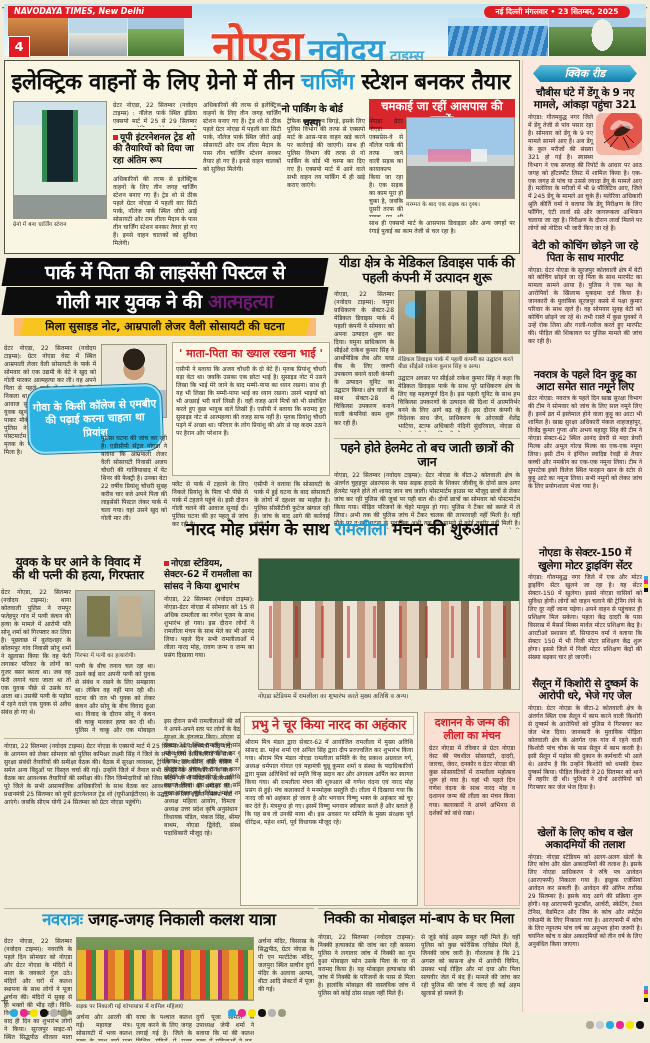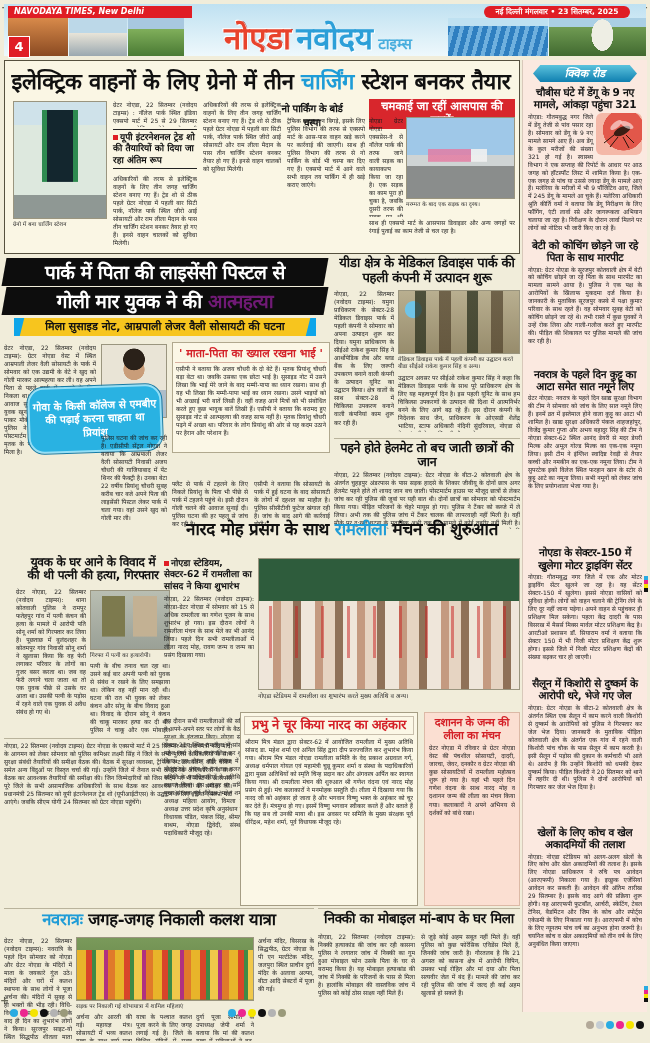--- a/index.html
+++ b/index.html
@@ -7,21 +7,21 @@
         font-family:"DejaVu Sans",sans-serif;overflow:hidden;}
   .abs{position:absolute;}
   .bt{font-size:6px;line-height:1.34;text-align:justify;color:#1d1d1d;overflow:hidden;}
   .cap{font-size:5.8px;color:#2b2b2b;overflow:hidden;line-height:1.2;}
   .hd{font-weight:bold;color:#101010;letter-spacing:-0.3px;}
   .ph{position:absolute;border:1px solid #9a957f;box-sizing:border-box;}
   
   #mast{left:4px;top:4px;width:642px;height:52px;background:linear-gradient(#bfe1f1,#eef8fc);}
   .mast-red{background:#e01d25;color:#fff;font-weight:bold;font-style:italic;}
   #mast-title{left:178px;top:12px;width:272px;height:40px;text-align:center;white-space:nowrap;}
-  .t1{font-size:31px;font-weight:bold;color:#e8432c;text-shadow:1px 1px 0 #fff,-1px -1px 0 #fff,1px 0 0 #a33;}
+  .t1{font-size:42px;font-weight:bold;color:#e8432c;text-shadow:1px 1px 0 #fff,-1px -1px 0 #fff,1px 0 0 #a33;}
   .t2{font-size:31px;font-weight:bold;color:#2c9fd8;text-shadow:1px 1px 0 #fff;}
   .t3{font-size:15px;font-weight:bold;color:#49aede;}
   .mtile{position:absolute;top:0;height:38px;}
   
   #lead{left:4px;top:60px;width:516px;height:194px;background:#faf6e4;border:1.5px solid #55503e;box-sizing:border-box;}
   #lead-h{left:6px;top:4px;width:500px;text-align:center;font-size:22px;}
   .subbox{border-top:1.5px solid #222;border-bottom:1.5px solid #222;font-weight:bold;font-size:9px;line-height:1.25;padding:2px 0;color:#111;}
   .redsq{display:inline-block;width:5px;height:5px;background:#e01d25;margin-right:2px;}
   .sidehead{background:#d8262c;color:#fff;font-weight:bold;font-size:11.5px;text-align:center;line-height:1.2;padding:1px 0;}
   
@@ -30,21 +30,21 @@
      font-weight:bold;font-style:italic;font-size:11px;
      background:linear-gradient(#5cc3dd,#0f7fb0);
      clip-path:polygon(7% 0,93% 0,100% 50%,93% 100%,7% 100%,0 50%);}
   .qr-h{font-weight:bold;font-size:10.5px;line-height:1.18;text-align:center;color:#141414;margin:4px 4px 2px;letter-spacing:-0.3px;}
   .qr-b{font-size:6px;line-height:1.33;text-align:justify;color:#222;margin:0 5px;overflow:hidden;}
   
   .band{position:absolute;left:0;width:322px;height:28px;}
   .band-bg{position:absolute;inset:0;background:#0d0d0d;transform:skewX(-10deg);}
   .band-tx{position:relative;display:block;text-align:center;font-weight:bold;font-size:19px;color:#fff;line-height:28px;letter-spacing:-0.4px;}
   .accent-c{color:#701a75;}
-  #yellowband{position:absolute;left:10px;top:60px;width:302px;height:18px;background:#0ea5e9;}
+  #yellowband{position:absolute;left:10px;top:60px;width:302px;height:18px;background:#fdba74;}
   #yellowband .yb-in{position:absolute;left:8px;right:8px;top:0;bottom:0;background:#f7c51e;transform:skewX(-14deg);}
   #yellowband .yb-tx{position:relative;display:block;text-align:center;font-weight:bold;font-size:11px;line-height:18px;color:#111;}
   #bubble{position:absolute;left:24px;top:128px;width:134px;height:66px;background:#29b2e2;border:2px solid #95dff6;outline:1px solid #157ca8;
      border-radius:16px;color:#fff;font-weight:bold;font-size:10.5px;text-align:center;line-height:1.3;
      display:flex;align-items:center;justify-content:center;transform:rotate(-2deg);padding:2px;box-sizing:border-box;}
   .qbox{position:absolute;border:1px solid #b0a88e;background:#fbf7e6;box-sizing:border-box;}
   .qbox-h{color:#d42027;font-weight:bold;font-size:11px;text-align:center;border-bottom:1px solid #d8b0a0;padding:2px 0;margin:0 2px;}
   
   .sec-h{font-weight:bold;color:#101010;text-align:center;letter-spacing:-0.3px;line-height:1.12;}
   .accent-b{color:#1e9cd7;}
@@ -158,21 +158,21 @@
 
     <div class="abs bt" style="left:0;top:86px;width:92px;height:208px;">ग्रेटर नोएडा, 22 सितम्बर (नवोदय टाइम्स): ग्रेटर नोएडा वेस्ट में स्थित आम्रपाली लेजर वैली सोसायटी के पार्क में सोमवार को एक उद्यमी के बेटे ने खुद को गोली मारकर आत्महत्या कर ली। वह अपने पिता से पहले पार्क में टहलने के लिए निकला था। कुछ देर बाद गोली चलने की आवाज सुनकर लोग पार्क में पहुंचे तो युवक खून से लथपथ पड़ा मिला। सूचना पाकर मौके पर पहुंची बिसरख कोतवाली पुलिस ने शव का पंचनामा भरकर पोस्टमार्टम के लिए भेज दिया। पुलिस को मृतक के पास से एक सुसाइड नोट भी मिला है।</div>
     <div class="ph" style="left:97px;top:86px;width:66px;height:74px;background:
         radial-gradient(circle at 50% 20%,#2a2119 0 16%,transparent 17%),
         radial-gradient(circle at 50% 34%,#c99d79 0 18%,transparent 19%),
         linear-gradient(#e9e4d6 0 62%,#aebdc9 62%);"></div>
     <div class="abs cap" style="left:97px;top:162px;width:66px;">प्रियांशु चौधरी। (फाइल फोटो)</div>
     <div id="bubble">गोवा के किसी कॉलेज से एमबीए की पढ़ाई करना चाहता था प्रियांशु</div>
     <div class="abs bt" style="left:97px;top:176px;width:66px;height:118px;">पुलिस घटना की जांच कर रही है। एडीसीपी सेंट्रल नोएडा ने बताया कि आम्रपाली लेजर वैली सोसायटी निवासी अजय चौधरी की गाजियाबाद में पेंट थिनर की फैक्ट्री है। उनका बेटा 22 वर्षीय प्रियांशु चौधरी सुबह करीब चार बजे अपने पिता की लाइसेंसी पिस्टल लेकर पार्क में चला गया। वहां उसने खुद को गोली मार ली।</div>
 
-    <div class="qbox" style="left:168px;top:84px;width:158px;height:111px;">
+    <div class="qbox" style="left:168px;top:84px;width:158px;height:134px;">
       <div class="qbox-h">' माता-पिता का ख्याल रखना भाई '</div>
       <div class="bt" style="margin:2px 3px;height:108px;">एसीपी ने बताया कि अजय चौधरी के दो बेटे हैं। मृतक प्रियांशु चौधरी बड़ा बेटा था। जबकि उसका एक छोटा भाई है। सुसाइड नोट में उसने लिखा कि भाई मेरे जाने के बाद मम्मी-पापा का ध्यान रखना। साथ ही यह भी लिखा कि मम्मी-पापा भाई का ध्यान रखना। उसने भाइयों को भी अच्छाई भरी बातें लिखी हैं। वहीं वजह आने मित्रों को भी संबोधित करते हुए कुछ भावुक बातें लिखी हैं। एसीपी ने बताया कि बरामद हुए सुसाइड नोट से आत्महत्या की वजह साफ नहीं है। मृतक प्रियांशु चौधरी पढ़ने में अच्छा था। परिवार के लोग प्रियांशु की ओर से यह कदम उठाने पर हैरान और परेशान हैं।</div>
     </div>
     <div class="abs bt" style="left:168px;top:222px;width:76px;height:72px;">फ्लैट से पार्क में टहलने के लिए निकले प्रियांशु के पिता भी पीछे से पार्क में टहलने पहुंचे थे। इसी दौरान गोली चलने की आवाज सुनाई दी। पुलिस घटना की हर पहलू से जांच कर रही है।</div>
     <div class="abs bt" style="left:250px;top:222px;width:76px;height:72px;">एसीपी ने बताया कि सोसायटी के पार्क में हुई घटना के बाद सोसायटी के लोगों में दहशत का माहौल है। पुलिस सीसीटीवी फुटेज खंगाल रही है। जांच के बाद आगे की कार्रवाई होगी।</div>
   </div>
 
   <div class="abs" style="left:334px;top:256px;width:186px;height:178px;">
     <div class="sec-h" style="font-size:13px;">यीडा क्षेत्र के मेडिकल डिवाइस पार्क की पहली कंपनी में उत्पादन शुरू</div>
     <div class="abs bt" style="left:0;top:34px;width:60px;height:142px;">नोएडा, 22 सितम्बर (नवोदय टाइम्स): यमुना प्राधिकरण के सेक्टर-28 मेडिकल डिवाइस पार्क में पहली कंपनी ने सोमवार को अपना उत्पादन शुरू कर दिया। यमुना प्राधिकरण के सीईओ राकेश कुमार सिंह ने आर्थोपेडिक लैब और ब्लड बैंक के लिए जरूरी उपकरण बनाने वाली कंपनी के उत्पादन यूनिट का उद्घाटन किया। क्षेत्र वालों के साथ सेक्टर-28 में चिकित्सा उपकरण बनाने वाली कंपनियां काम शुरू कर रही हैं।</div>
@@ -182,21 +182,21 @@
         linear-gradient(#b9af90,#978c6c);"></div>
     <div class="abs cap" style="left:64px;top:100px;width:122px;height:16px;">मेडिकल डिवाइस पार्क में पहली कंपनी का उद्घाटन करते यीडा सीईओ राकेश कुमार सिंह व अन्य।</div>
     <div class="abs bt" style="left:64px;top:118px;width:122px;height:58px;">उद्घाटन अवसर पर सीईओ राकेश कुमार सिंह ने कहा कि मेडिकल डिवाइस पार्क के साथ पूरे प्राधिकरण क्षेत्र के लिए यह महत्वपूर्ण दिन है। इस पहली यूनिट के साथ हम चिकित्सा उपकरणों के उत्पादन की दिशा में आत्मनिर्भर बनने के लिए आगे बढ़ रहे हैं। इस दौरान कंपनी के निदेशक साध जैन, प्राधिकरण के ओएसडी शैलेंद्र भाटिया, स्टाफ अधिकारी नंदिनी सुंदरियाल, नोएडा से नेस्ट कंपनी के पदाधिकारी मौजूद रहे।</div>
   </div>
 
   <div class="abs" style="left:334px;top:438px;width:186px;height:80px;border-top:1px solid #b9b39c;">
     <div class="sec-h" style="font-size:12.5px;margin-top:2px;">पहने होते हेलमेट तो बच जाती छात्रों की जान</div>
     <div class="bt" style="height:58px;margin-top:2px;">नोएडा, 22 सितम्बर (नवोदय टाइम्स): ग्रेटर नोएडा के बीटा-2 कोतवाली क्षेत्र के अंतर्गत चुहड़पुर अंडरपास के पास सड़क हादसे के शिकार जीबीयू के दोनों छात्र अगर हेलमेट पहने होते तो शायद जान बच जाती। पोस्टमार्टम हाउस पर मौजूद छात्रों से लेकर जांच कर रही पुलिस की जुबां पर यही बात थी। दोनों छात्रों का सोमवार को पोस्टमार्टम किया गया। पीड़ित परिजनों के चेहरे मायूस हो गए। पुलिस ने टैंकर को कब्जे में ले लिया। अभी तक की पुलिस जांच में टैंकर चालक की लापरवाही नहीं मिली है। वहीं मौके पर दु:खद घटना के मुताबिक अभी तक इस मामले में कोई तहरीर नहीं मिली है। छात्रों के अंतिम संस्कार के बाद परिजन तहरीर दे सकते हैं। जिसके आधार पर आगे की कानूनी कार्रवाई की जाएगी।</div>
   </div>
 
-  <div class="abs" style="left:16px;top:556px;width:154px;height:178px;">
+  <div class="abs" style="left:1px;top:556px;width:154px;height:178px;">
     <div class="sec-h" style="font-size:12px;">
       <span>युवक के घर आने के विवाद में</span><br><span>की थी पत्नी की हत्या, गिरफ्तार</span>
     </div>
     <div class="abs bt" style="left:0;top:32px;width:70px;height:146px;">ग्रेटर नोएडा, 22 सितम्बर (नवोदय टाइम्स): थाना कोतवाली पुलिस ने रामपुर फतेहपुर गांव में पत्नी कंचन की हत्या के मामले में आरोपी पति सोनू शर्मा को गिरफ्तार कर लिया है। पूछताछ में बुलंदशहर के कोतमपुर गांव निवासी सोनू शर्मा ने खुलासा किया कि वह फेरी लगाकर परिवार के लोगों का गुजर बसर करता था। जब वह फेरी लगाने चला जाता था तो एक युवक पीछे से उसके घर आता था। उसकी पत्नी के पड़ोस में रहने वाले एक युवक से अवैध संबंध हो गए थे।</div>
     <div class="ph" style="left:74px;top:34px;width:80px;height:60px;background:
         linear-gradient(90deg,transparent 0 14%,#7d7a4e 14% 44%,transparent 44% 54%,#c3b193 54% 84%,transparent 84%) no-repeat 0 30%/100% 70%,
         radial-gradient(circle at 69% 32%,#f2f2ee 0 8px,transparent 9px),
         linear-gradient(#b9beb2,#9aa096);"></div>
     <div class="abs cap" style="left:74px;top:96px;width:80px;">गिरफ्त में पत्नी का हत्यारोपी।</div>
     <div class="abs bt" style="left:74px;top:106px;width:80px;height:72px;">पत्नी के बीच तनाव चल रहा था। उसने कई बार अपनी पत्नी को युवक से संबंध न रखने के लिए समझाया था। लेकिन वह नहीं मान रही थी। घटना की रात भी युवक को लेकर कंचन और सोनू के बीच विवाद हुआ था। विवाद के दौरान सोनू ने कंचन की चाकू मारकर हत्या कर दी थी। पुलिस ने चाकू और एक मोबाइल फोन बरामद कर लिया है।</div>

